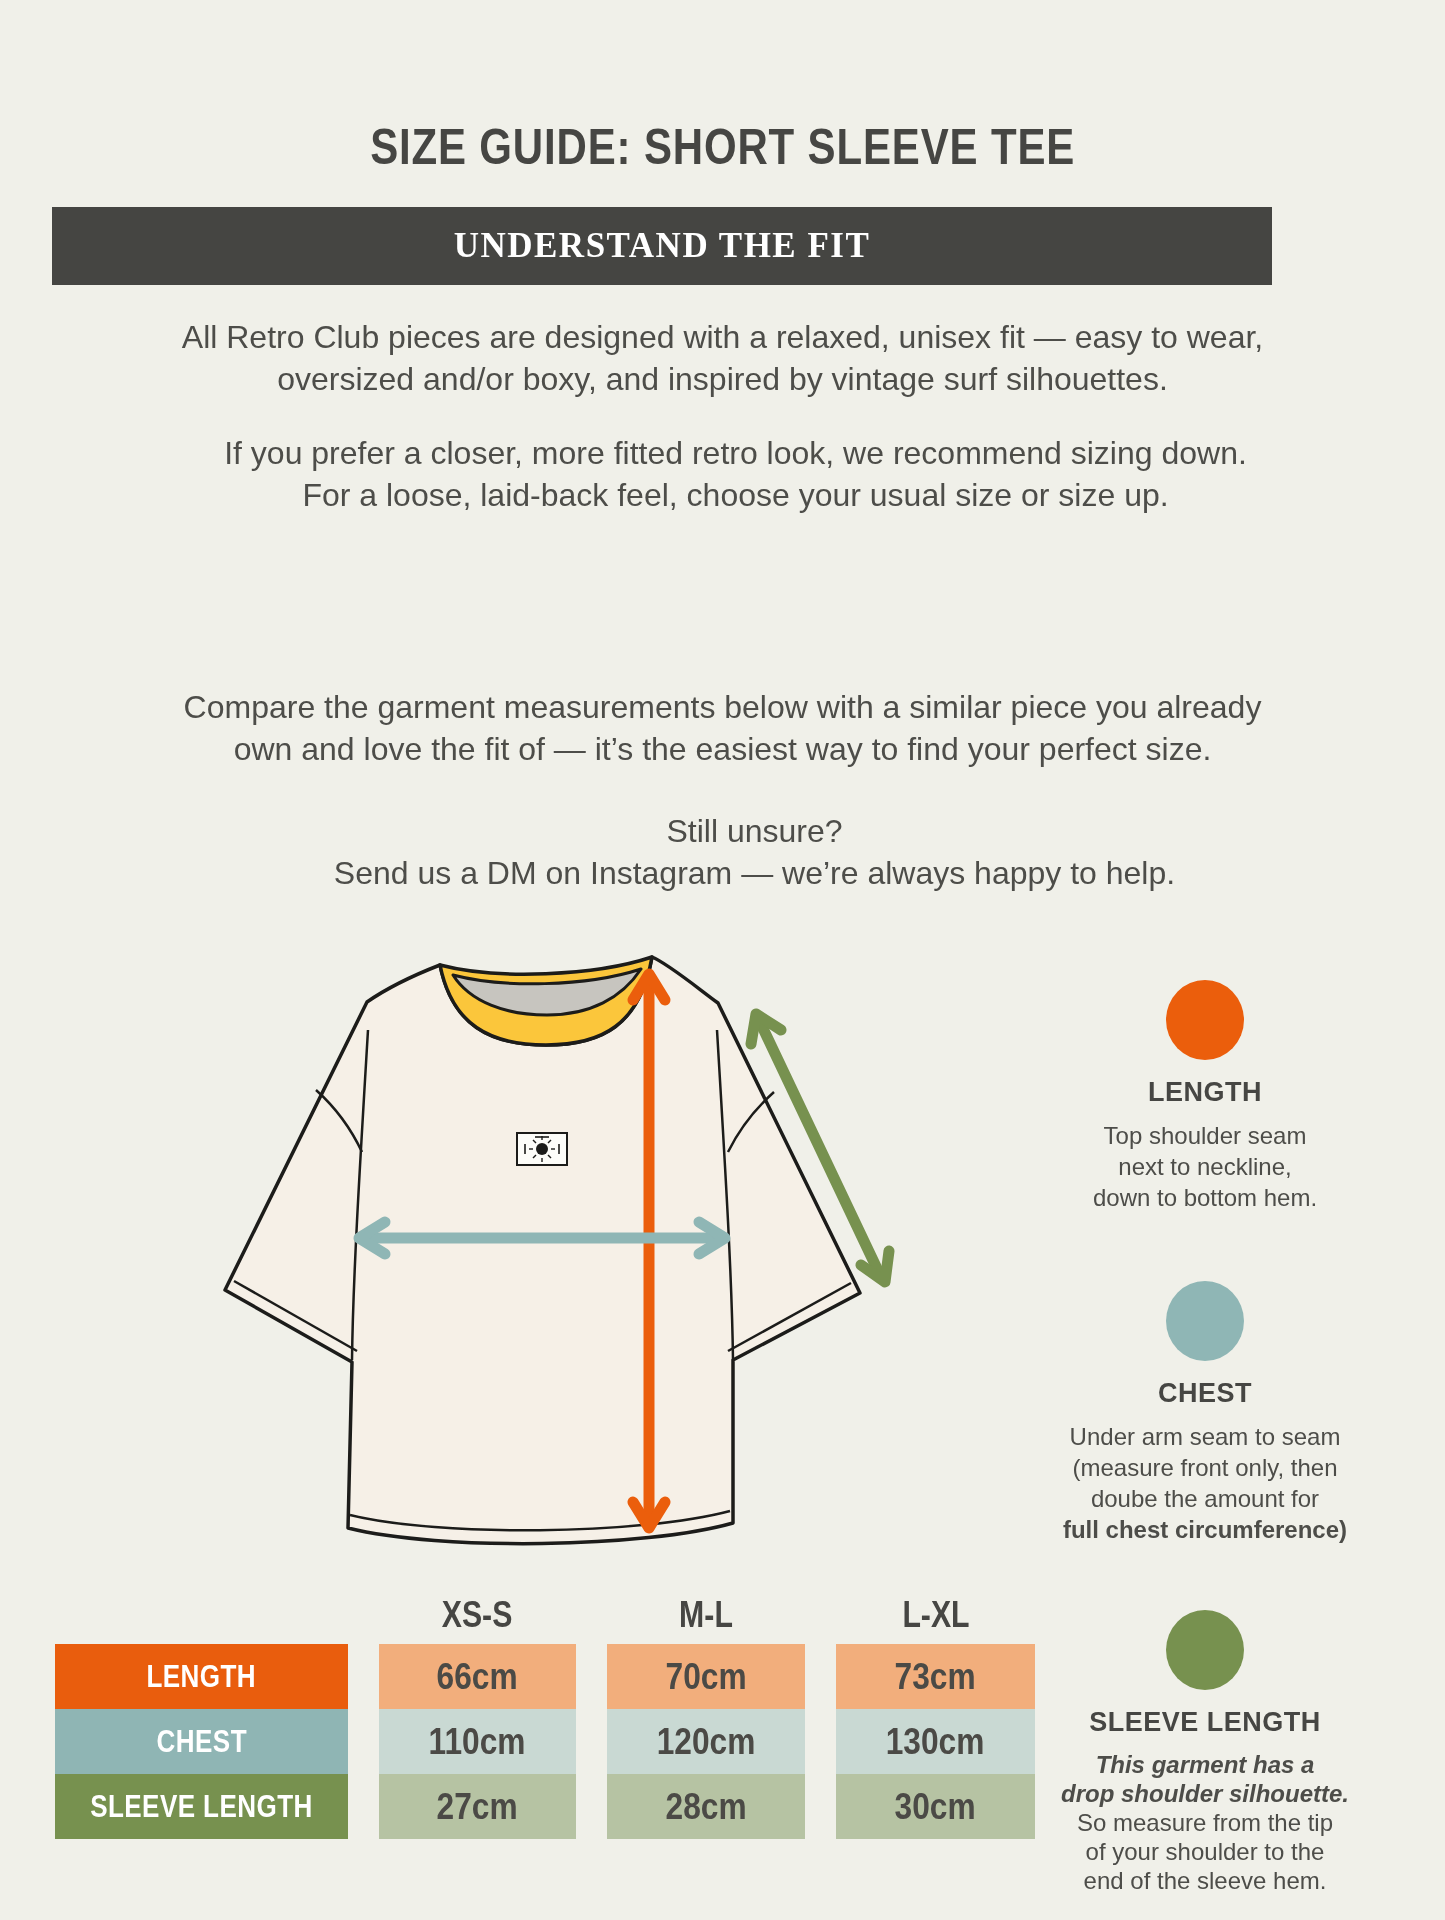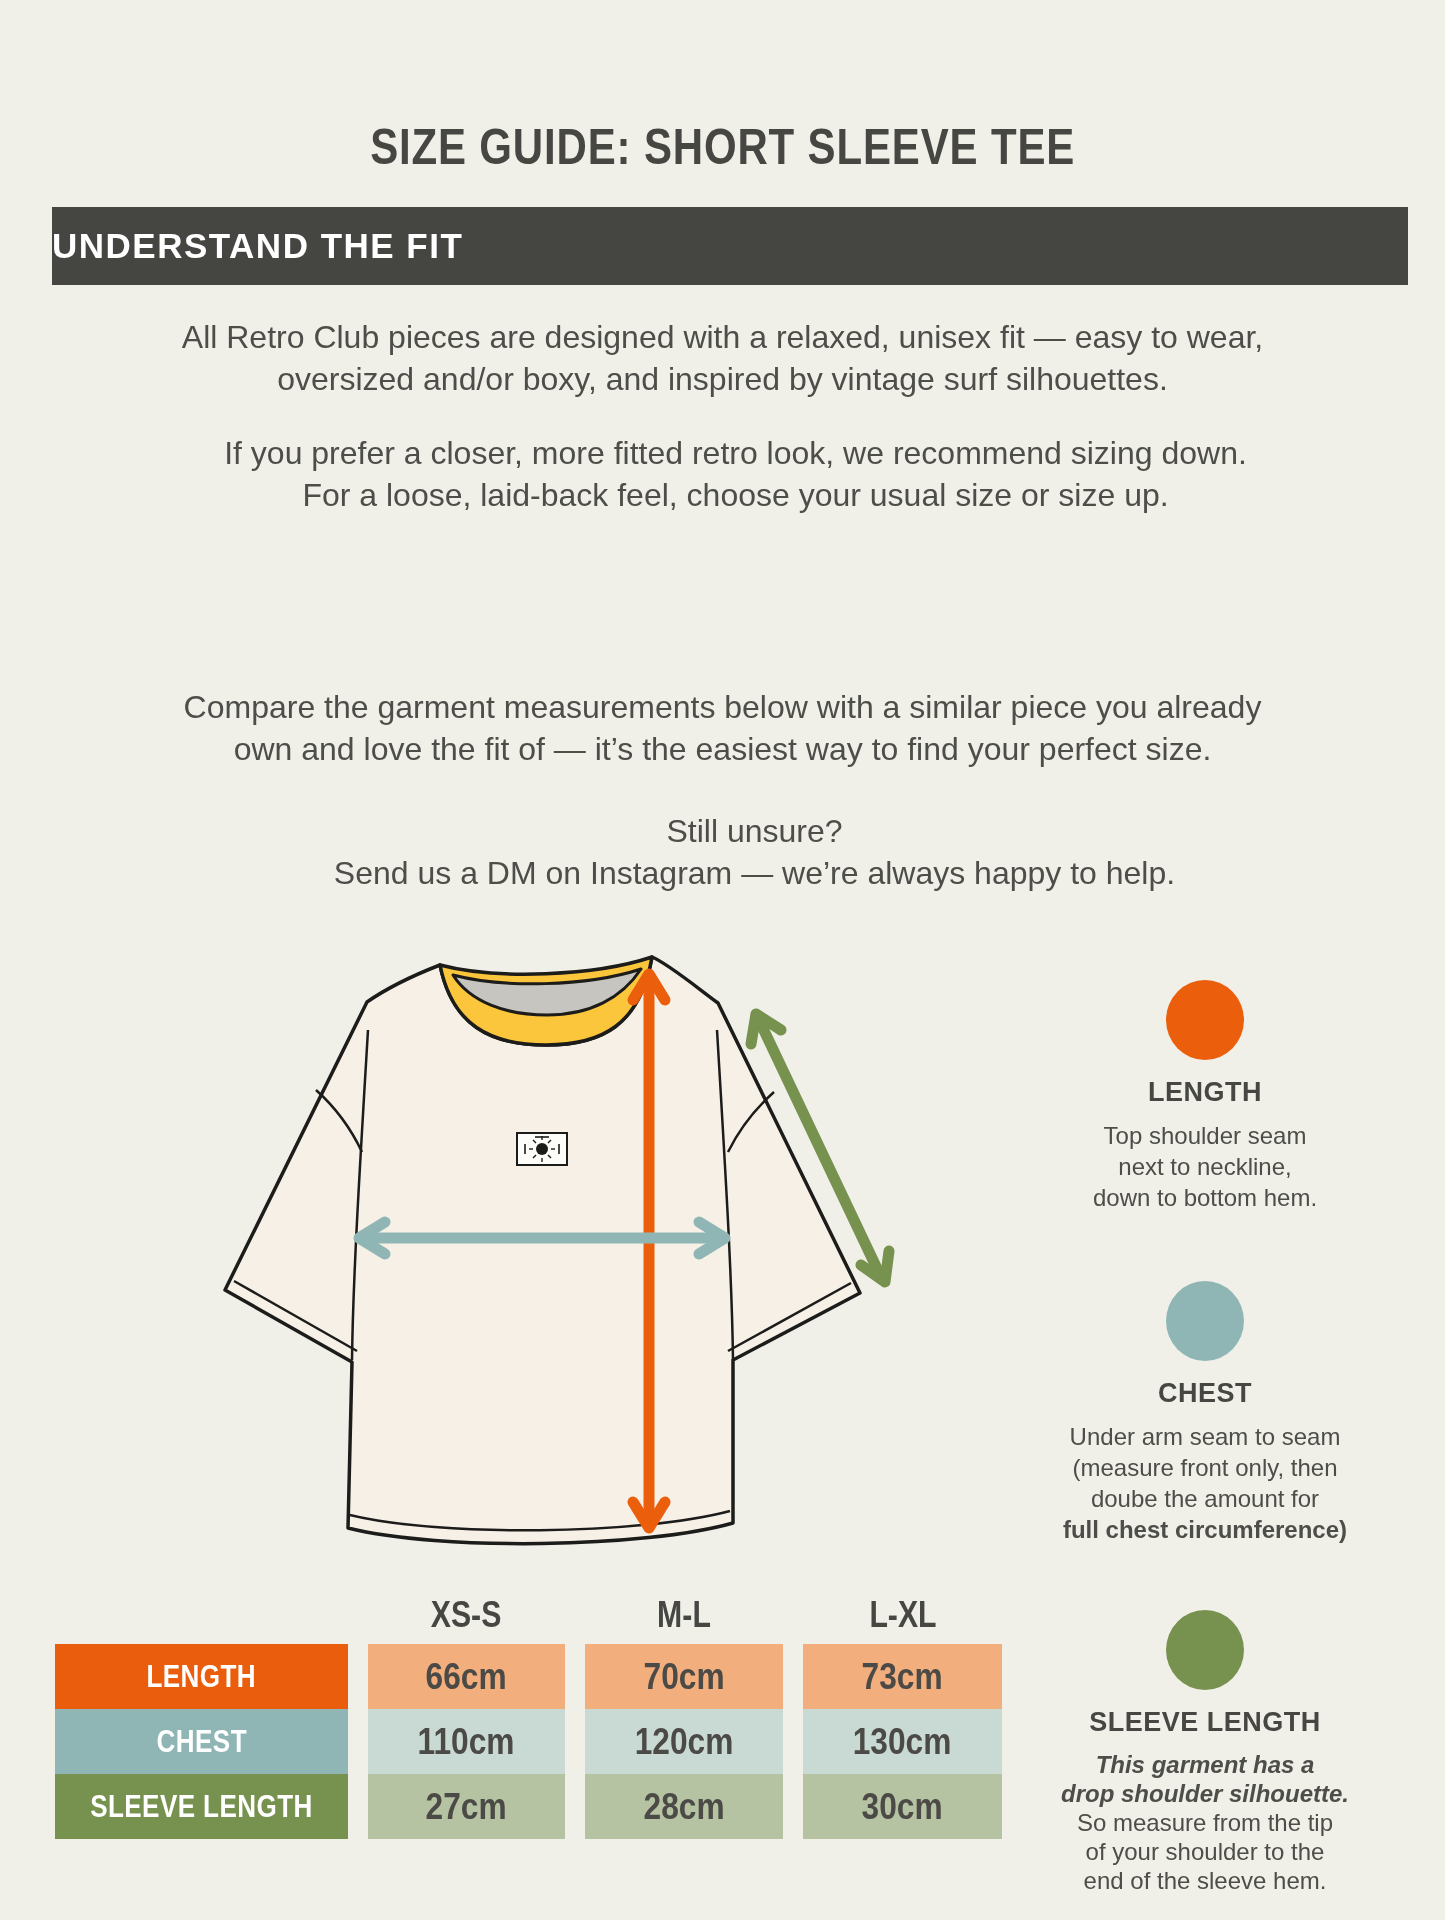--- a/index.html
+++ b/index.html
@@ -11,22 +11,22 @@
   }
   .cond{display:inline-block; transform:scaleX(0.84); transform-origin:center; white-space:nowrap;}
   .cond2{display:inline-block; transform:scaleX(0.88); transform-origin:center; white-space:nowrap;}
 
   .title{
     position:absolute; top:88px; left:0; width:100%;
     text-align:center; font-size:50px; font-weight:bold;
     color:#464643; letter-spacing:1px; line-height:1;
   }
   .banner{
-    position:absolute; left:52px; width:1356px; height:78px;
-    background:#454542; display:flex; align-items:center; justify-content:flex-start;
+    position:absolute; left:52px; width:1220px; height:78px;
+    background:#454542; display:flex; align-items:center; justify-content:center;font-family:Liberation Serif, serif;
   }
   .banner-1{top:207px;}
   .banner-2{top:575px;}
   .banner-label{
     color:#FFFFFF; font-size:35px; font-weight:bold; letter-spacing:1.5px;
   }
   .copy{position:absolute; left:0; width:100%; text-align:center;}
   .copy .line{font-size:32px; line-height:42px; color:#4D4D49;}
   .copy-fit-1{top:316px;}
   .copy-fit-2{top:432px;padding-left:13px;}
@@ -48,21 +48,21 @@
   .legend .desc-sleeve{line-height:29px;}
   .legend .it{font-style:italic;font-weight:bold;}
   .gap-a{margin-bottom:68px;}
   .gap-b{margin-bottom:65px;font-weight:bold;}
 
   .size-table{
     position:absolute; left:55px; top:1592px;
     display:grid;
     grid-template-columns:293px 197px 198px 199px;
     grid-template-rows:52px 65px 65px 65px;
-    column-gap:20px;
+    column-gap:31px;
   }
   .st-cell{display:flex; align-items:center; justify-content:center;}
   .st-head{align-items:flex-end; padding-bottom:8px; font-size:36px; font-weight:bold; color:#464643;}
   .st-label{color:#FFFFFF; font-size:31px; font-weight:bold; letter-spacing:0.5px;}
   .st-val{font-size:36px; font-weight:bold; color:#4B4A46;}
   .bg-length-lbl{background:#E95D0D;}
   .bg-length-val{background:#F2AE7C;}
   .bg-chest-lbl{background:#8FB5B4;}
   .bg-chest-val{background:#C9D9D3;}
   .bg-sleeve-lbl{background:#77914F;}

